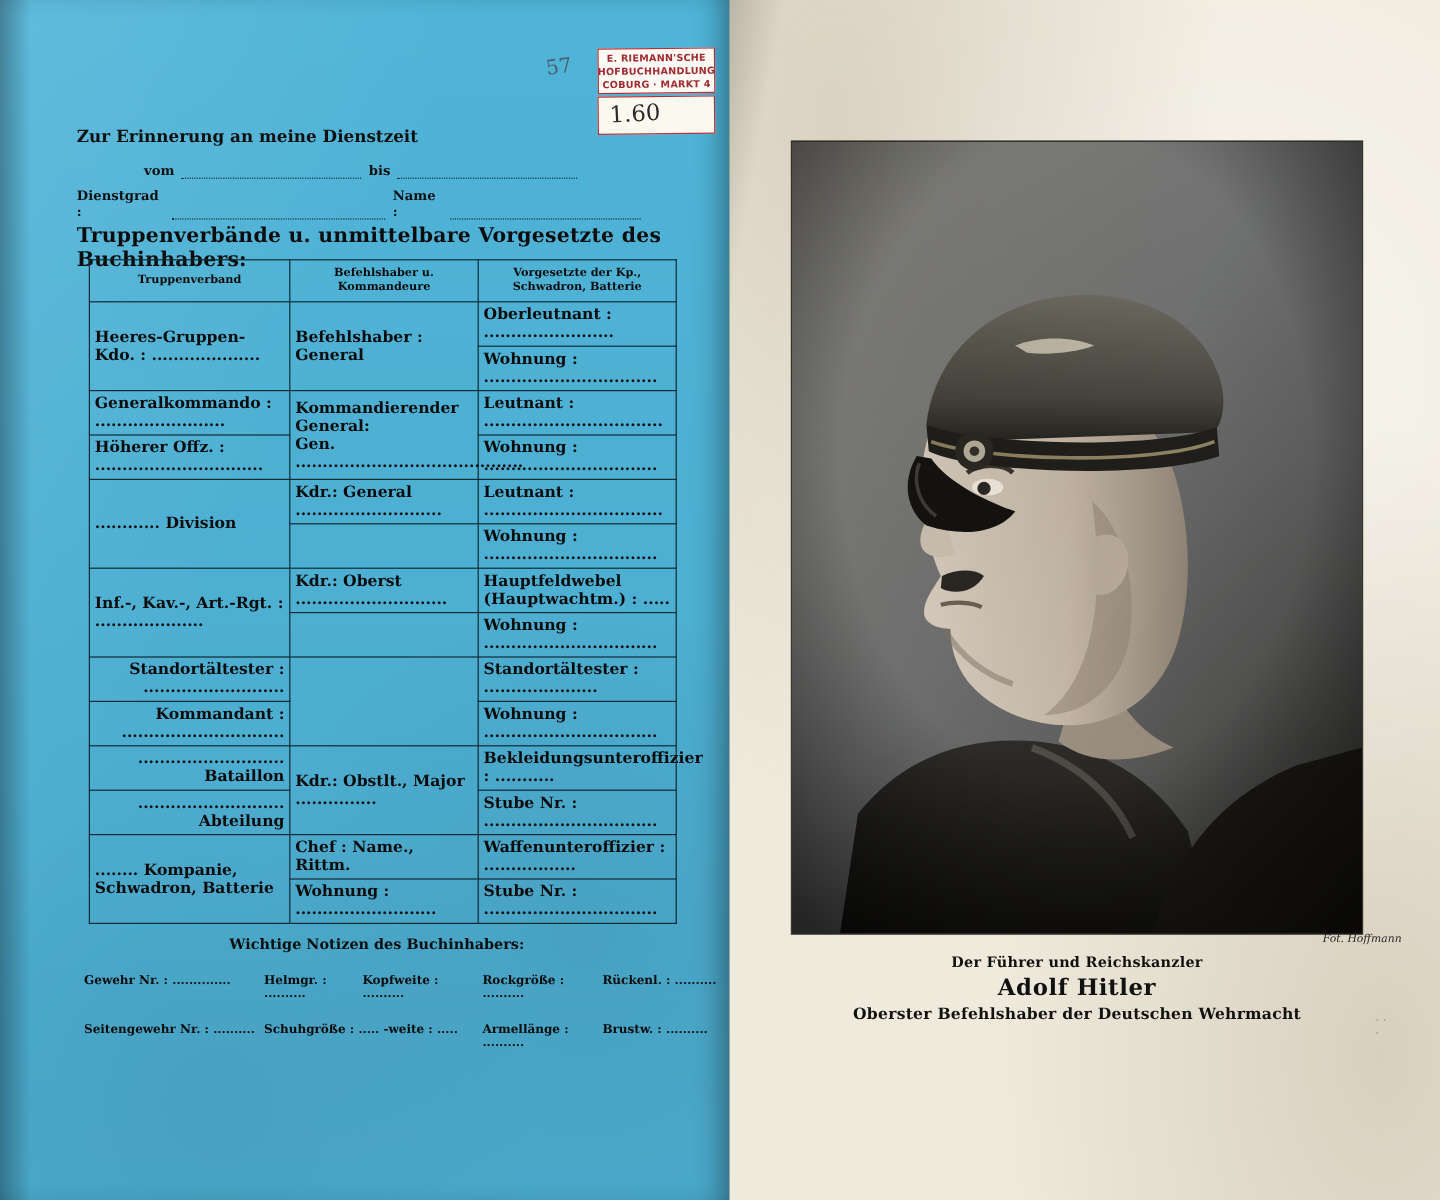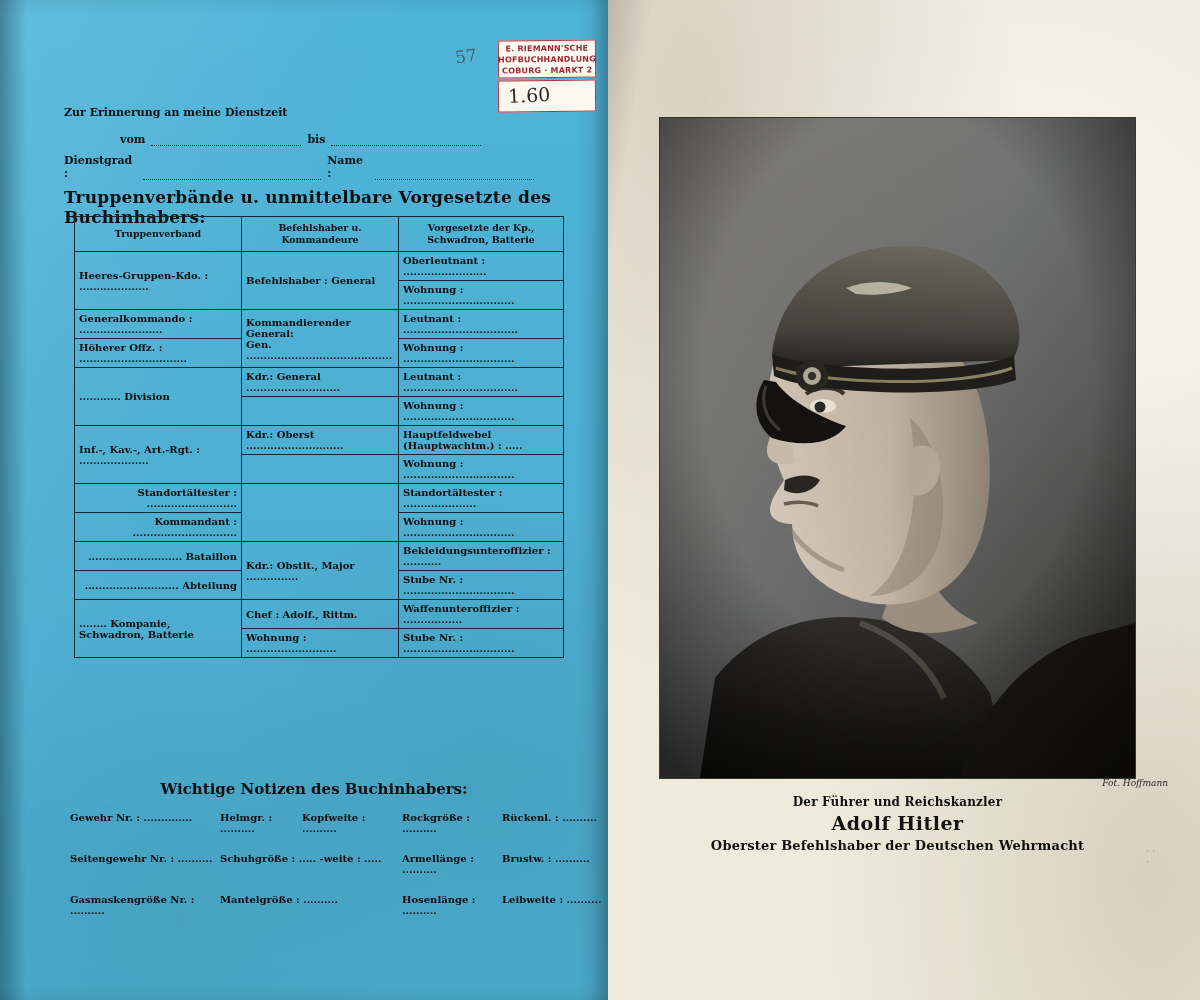--- a/index.html
+++ b/index.html
@@ -49,50 +49,50 @@
     position:absolute;left:508px;top:84px;
     font-family:"DejaVu Serif", serif;font-size:19px;color:#2a2a2a;
     transform:rotate(-3deg);
   }
   .pencil-num{
     position:absolute;left:455px;top:46px;
     font-size:17px;color:#4a4a52;transform:rotate(-8deg);opacity:.8;
   }
 
   .memo{position:absolute;left:64px;top:106px;width:470px;color:#101010;}
-  .memo .ln1{font-size:11px;font-weight:bold;}
+  .memo .ln1{font-size:14px;font-weight:bold;}
   .dotline{border-bottom:1.2px dotted #15323d;display:inline-block;vertical-align:bottom;}
   .row2{margin-top:14px;font-size:11px;font-weight:bold;display:flex;}
   .row3{margin-top:8px;font-size:11px;font-weight:bold;display:flex;align-items:flex-end;}
 
   .section-title{
     position:absolute;left:64px;top:187px;width:500px;
     font-size:17px;font-weight:bold;color:#0d0d0d;letter-spacing:.2px;
   }
 
   
   table.gridtbl{
     position:absolute;left:74px;top:216px;width:468px;
     border-collapse:collapse;table-layout:fixed;
   }
   table.gridtbl td,table.gridtbl th{
     border:1px solid #0e2b35;
-    font-size:10px;font-weight:bold;color:#0c0c0c;
+    font-size:13px;font-weight:bold;color:#0c0c0c;
     padding:3px 4px;vertical-align:middle;height:14px;
   }
   table.gridtbl th{text-align:center;font-size:9.4px;padding:5px 3px;line-height:12px;}
   .c1{width:160px;}
   .c2{width:150px;margin-top:36px;}
   .c3{width:158px;}
   .cell-r{text-align:right;}
   .cell-c{text-align:left;}
 
   .notes-title{
     position:absolute;left:64px;top:780px;width:500px;text-align:center;
-    font-size:15px;font-weight:bold;color:#0d0d0d;
+    font-size:12px;font-weight:bold;color:#0d0d0d;
   }
   .notes{position:absolute;left:70px;top:812px;width:500px;color:#0c0c0c;}
   .notes .nrow{display:flex;font-size:10px;font-weight:bold;margin-bottom:19px;}
   .notes .nc{flex:0 0 auto;}
 
   
   .right-page{
     position:absolute;left:608px;top:0;width:592px;height:1000px;
     background:#efeadc;
     background-image:
@@ -134,21 +134,21 @@
 <div class="page">
 
   <div class="left-page">
     <div class="paper-noise"></div>
 
     <div class="pencil-num">57</div>
 
     <div class="stamp">
       <span>E. RIEMANN'SCHE</span>
       <span>HOFBUCHHANDLUNG</span>
-      <span>COBURG · MARKT 2</span>
+      <span>COBURG · MARKT 4</span>
     </div>
     <div class="pricebox"></div>
     <div class="price-hand">1.60</div>
 
     <div class="memo">
       <div class="ln1">Zur Erinnerung an meine Dienstzeit</div>
       <div class="row2">
         <span style="width:56px"></span>
         <span>vom</span>
         <span class="dotline" style="width:150px;margin:0 6px"></span>
@@ -231,21 +231,21 @@
           <td class="c2" rowspan="2">Kdr.: Obstlt., Major ...............</td>
           <td class="c3">Bekleidungsunteroffizier : ...........</td>
         </tr>
         <tr>
           <td class="c1 cell-r">........................... Abteilung</td>
           <td class="c3">Stube Nr. : ................................</td>
         </tr>
 
         <tr>
           <td class="c1 cell-c" rowspan="2">........ Kompanie, Schwadron, Batterie</td>
-          <td class="c2">Chef : Adolf., Rittm.</td>
+          <td class="c2">Chef : Name., Rittm.</td>
           <td class="c3">Waffenunteroffizier : .................</td>
         </tr>
         <tr>
           <td class="c2">Wohnung : ..........................</td>
           <td class="c3">Stube Nr. : ................................</td>
         </tr>
       </tbody>
     </table>
 
     <div class="notes-title">Wichtige Notizen des Buchinhabers:</div>
@@ -256,26 +256,20 @@
         <span class="nc" style="width:82px">Helmgr. : ..........</span>
         <span class="nc" style="width:100px">Kopfweite : ..........</span>
         <span class="nc" style="width:100px">Rockgröße : ..........</span>
         <span class="nc">Rückenl. : ..........</span>
       </div>
       <div class="nrow">
         <span class="nc" style="width:150px">Seitengewehr Nr. : ..........</span>
         <span class="nc" style="width:182px">Schuhgröße : ..... -weite : .....</span>
         <span class="nc" style="width:100px">Armellänge : ..........</span>
         <span class="nc">Brustw. : ..........</span>
-      </div>
-      <div class="nrow">
-        <span class="nc" style="width:150px">Gasmaskengröße Nr. : ..........</span>
-        <span class="nc" style="width:182px">Mantelgröße : ..........</span>
-        <span class="nc" style="width:100px">Hosenlänge : ..........</span>
-        <span class="nc">Leibweite : ..........</span>
       </div>
     </div>
   </div>
 
   <div class="right-page">
 
     <div class="photo-frame">
       <svg width="475" height="660" viewBox="0 0 475 660">
         <defs>
           <linearGradient id="bg" x1="0" y1="0" x2="1" y2="1">

